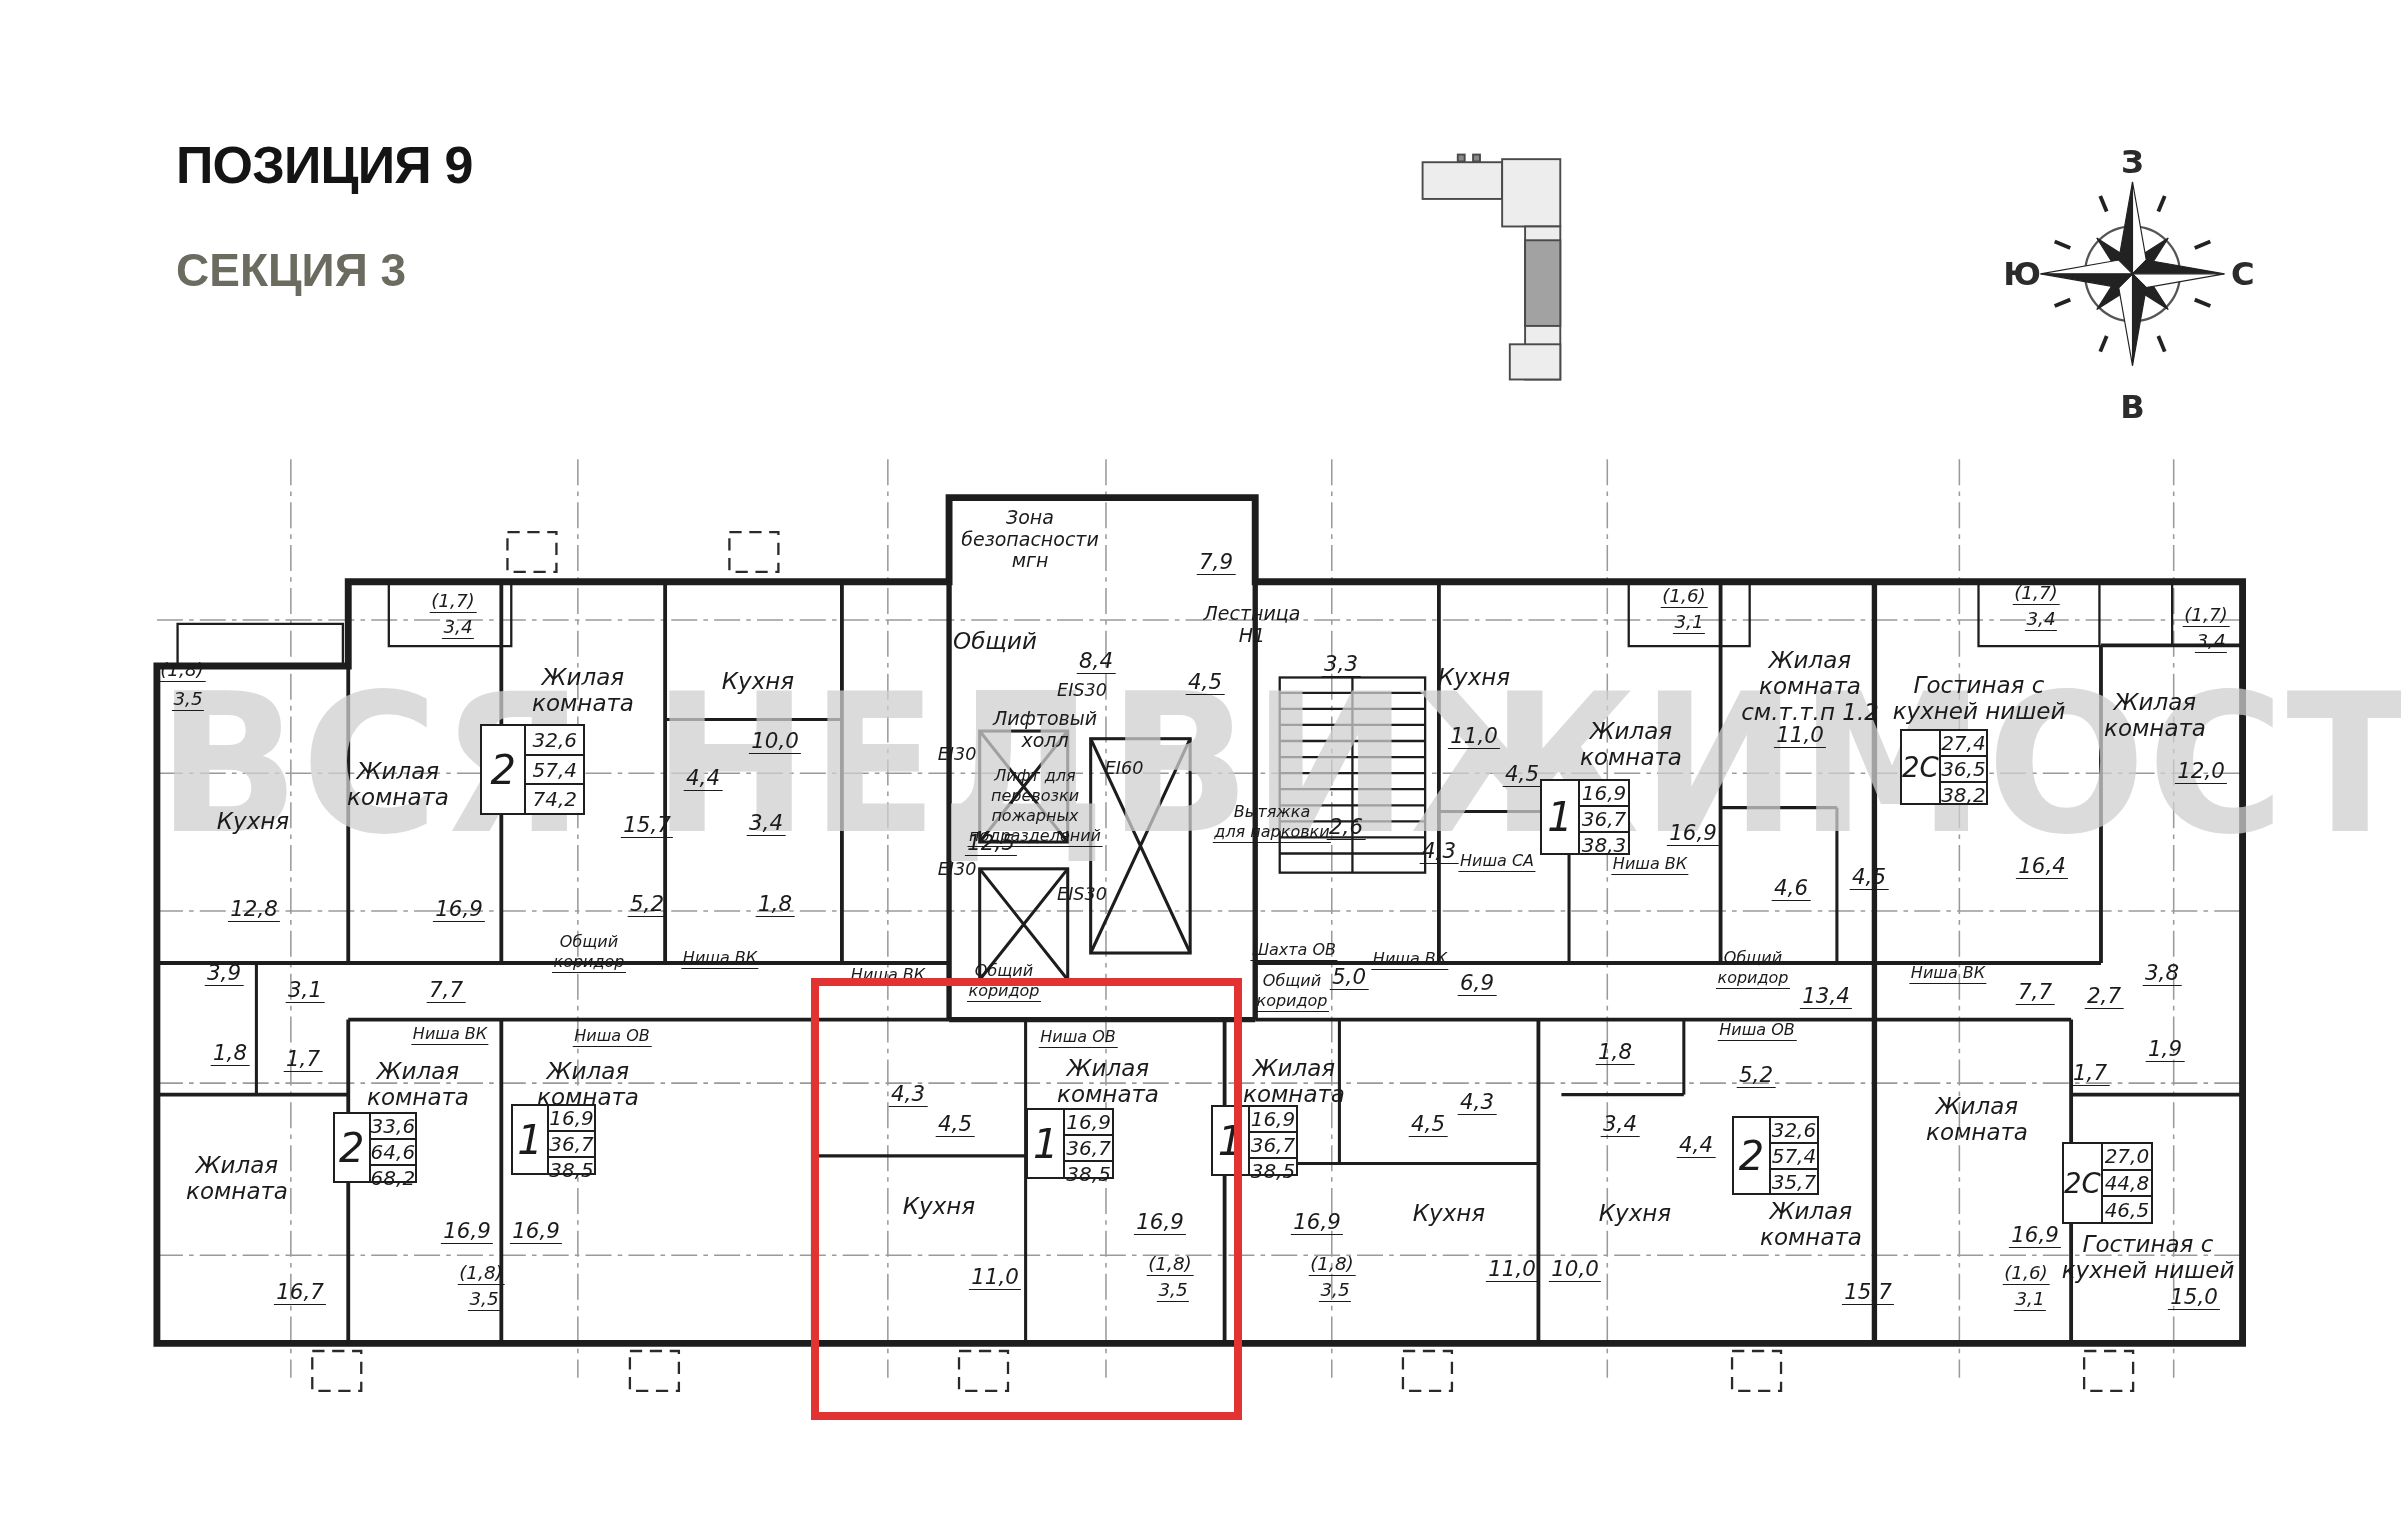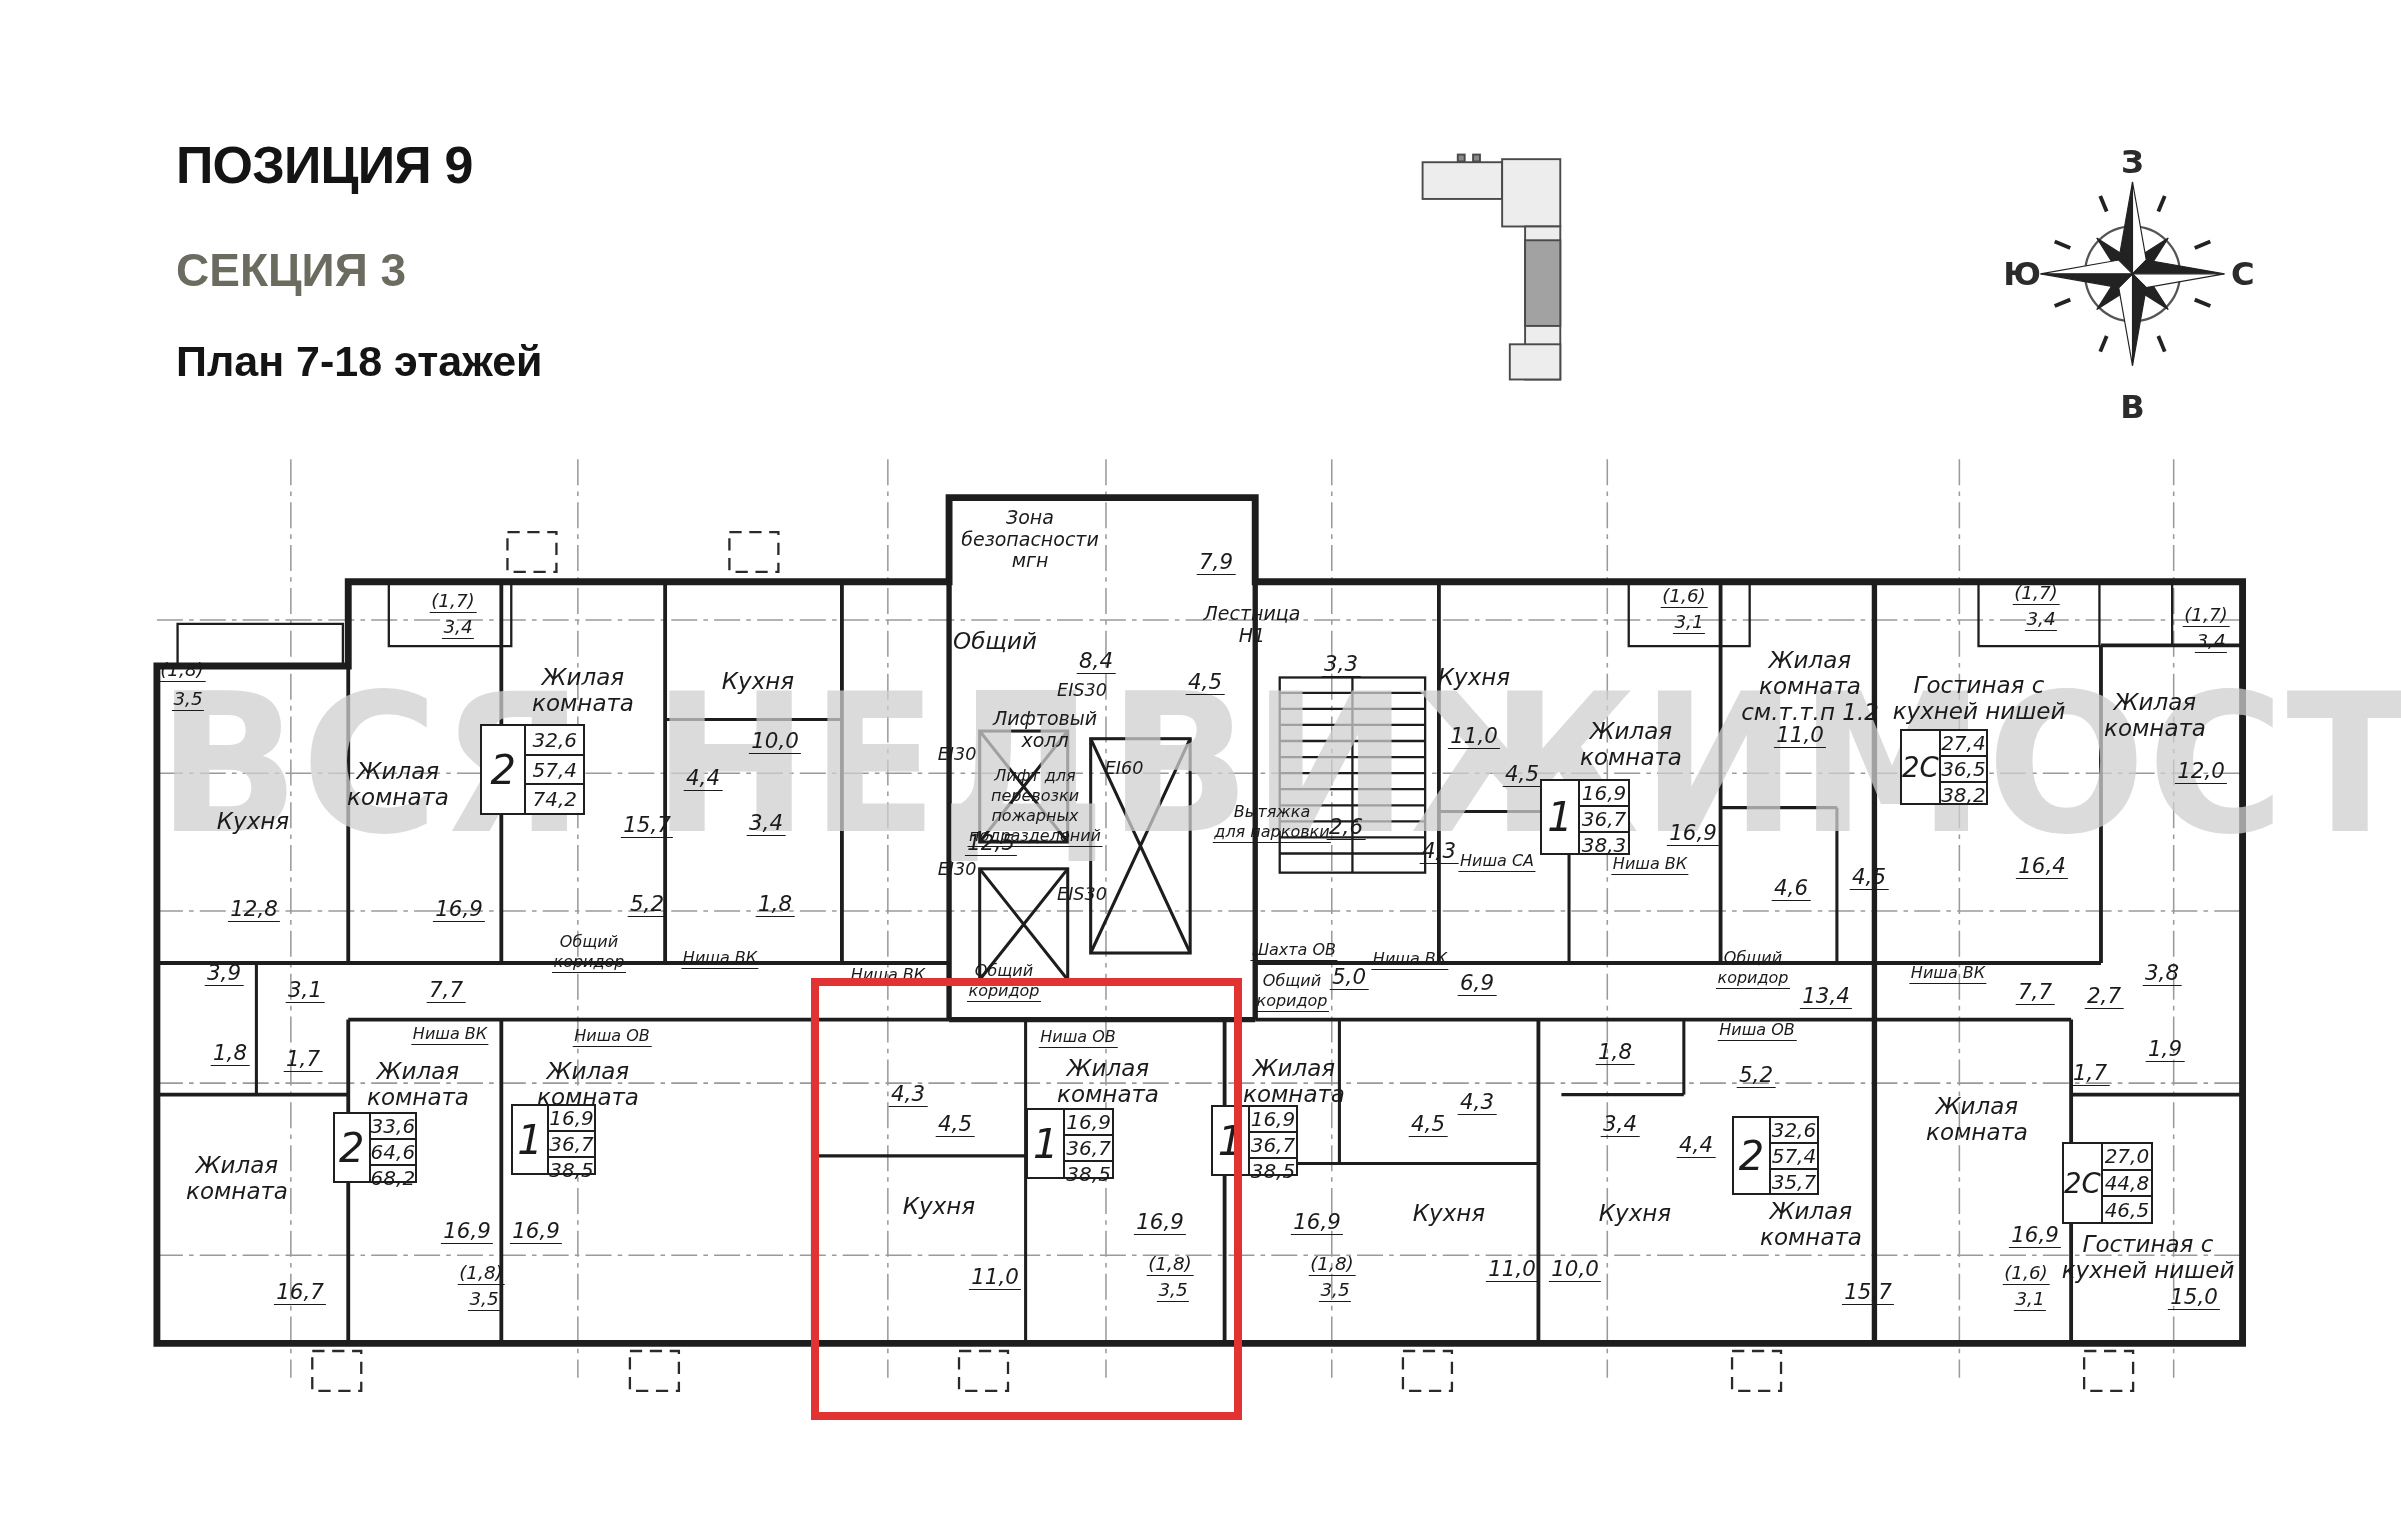--- a/index.html
+++ b/index.html
@@ -142,21 +142,20 @@
         <rect x="1833" y="1765" width="64" height="52"></rect>
       <rect x="2263" y="1765" width="64" height="52"></rect>
         <rect x="2723" y="1765" width="64" height="52"></rect>
     </g>
   </svg>
 
   <div class="wm">ВСЯ НЕДВИЖИМОСТЬ</div>
 
   <div class="h1">ПОЗИЦИЯ 9</div>
   <div class="h2">СЕКЦИЯ 3</div>
-  <div class="h3">План 7-18 этажей</div>
 
   <svg class="loc" width="153" height="253" viewBox="0 0 200 330">
     <g stroke="#4a4a4a" stroke-width="2.5">
       <rect x="6" y="30" width="104" height="48" fill="#ededed"></rect>
       <rect x="110" y="26" width="76" height="88" fill="#ededed"></rect>
       <rect x="140" y="114" width="46" height="200" fill="#ededed"></rect>
       <rect x="140" y="132" width="46" height="112" fill="#a2a2a2"></rect>
       <rect x="120" y="268" width="66" height="46" fill="#ededed"></rect>
       <rect x="52" y="20" width="9" height="9" fill="#8a8a8a"></rect>
       <rect x="72" y="20" width="9" height="9" fill="#8a8a8a"></rect>

